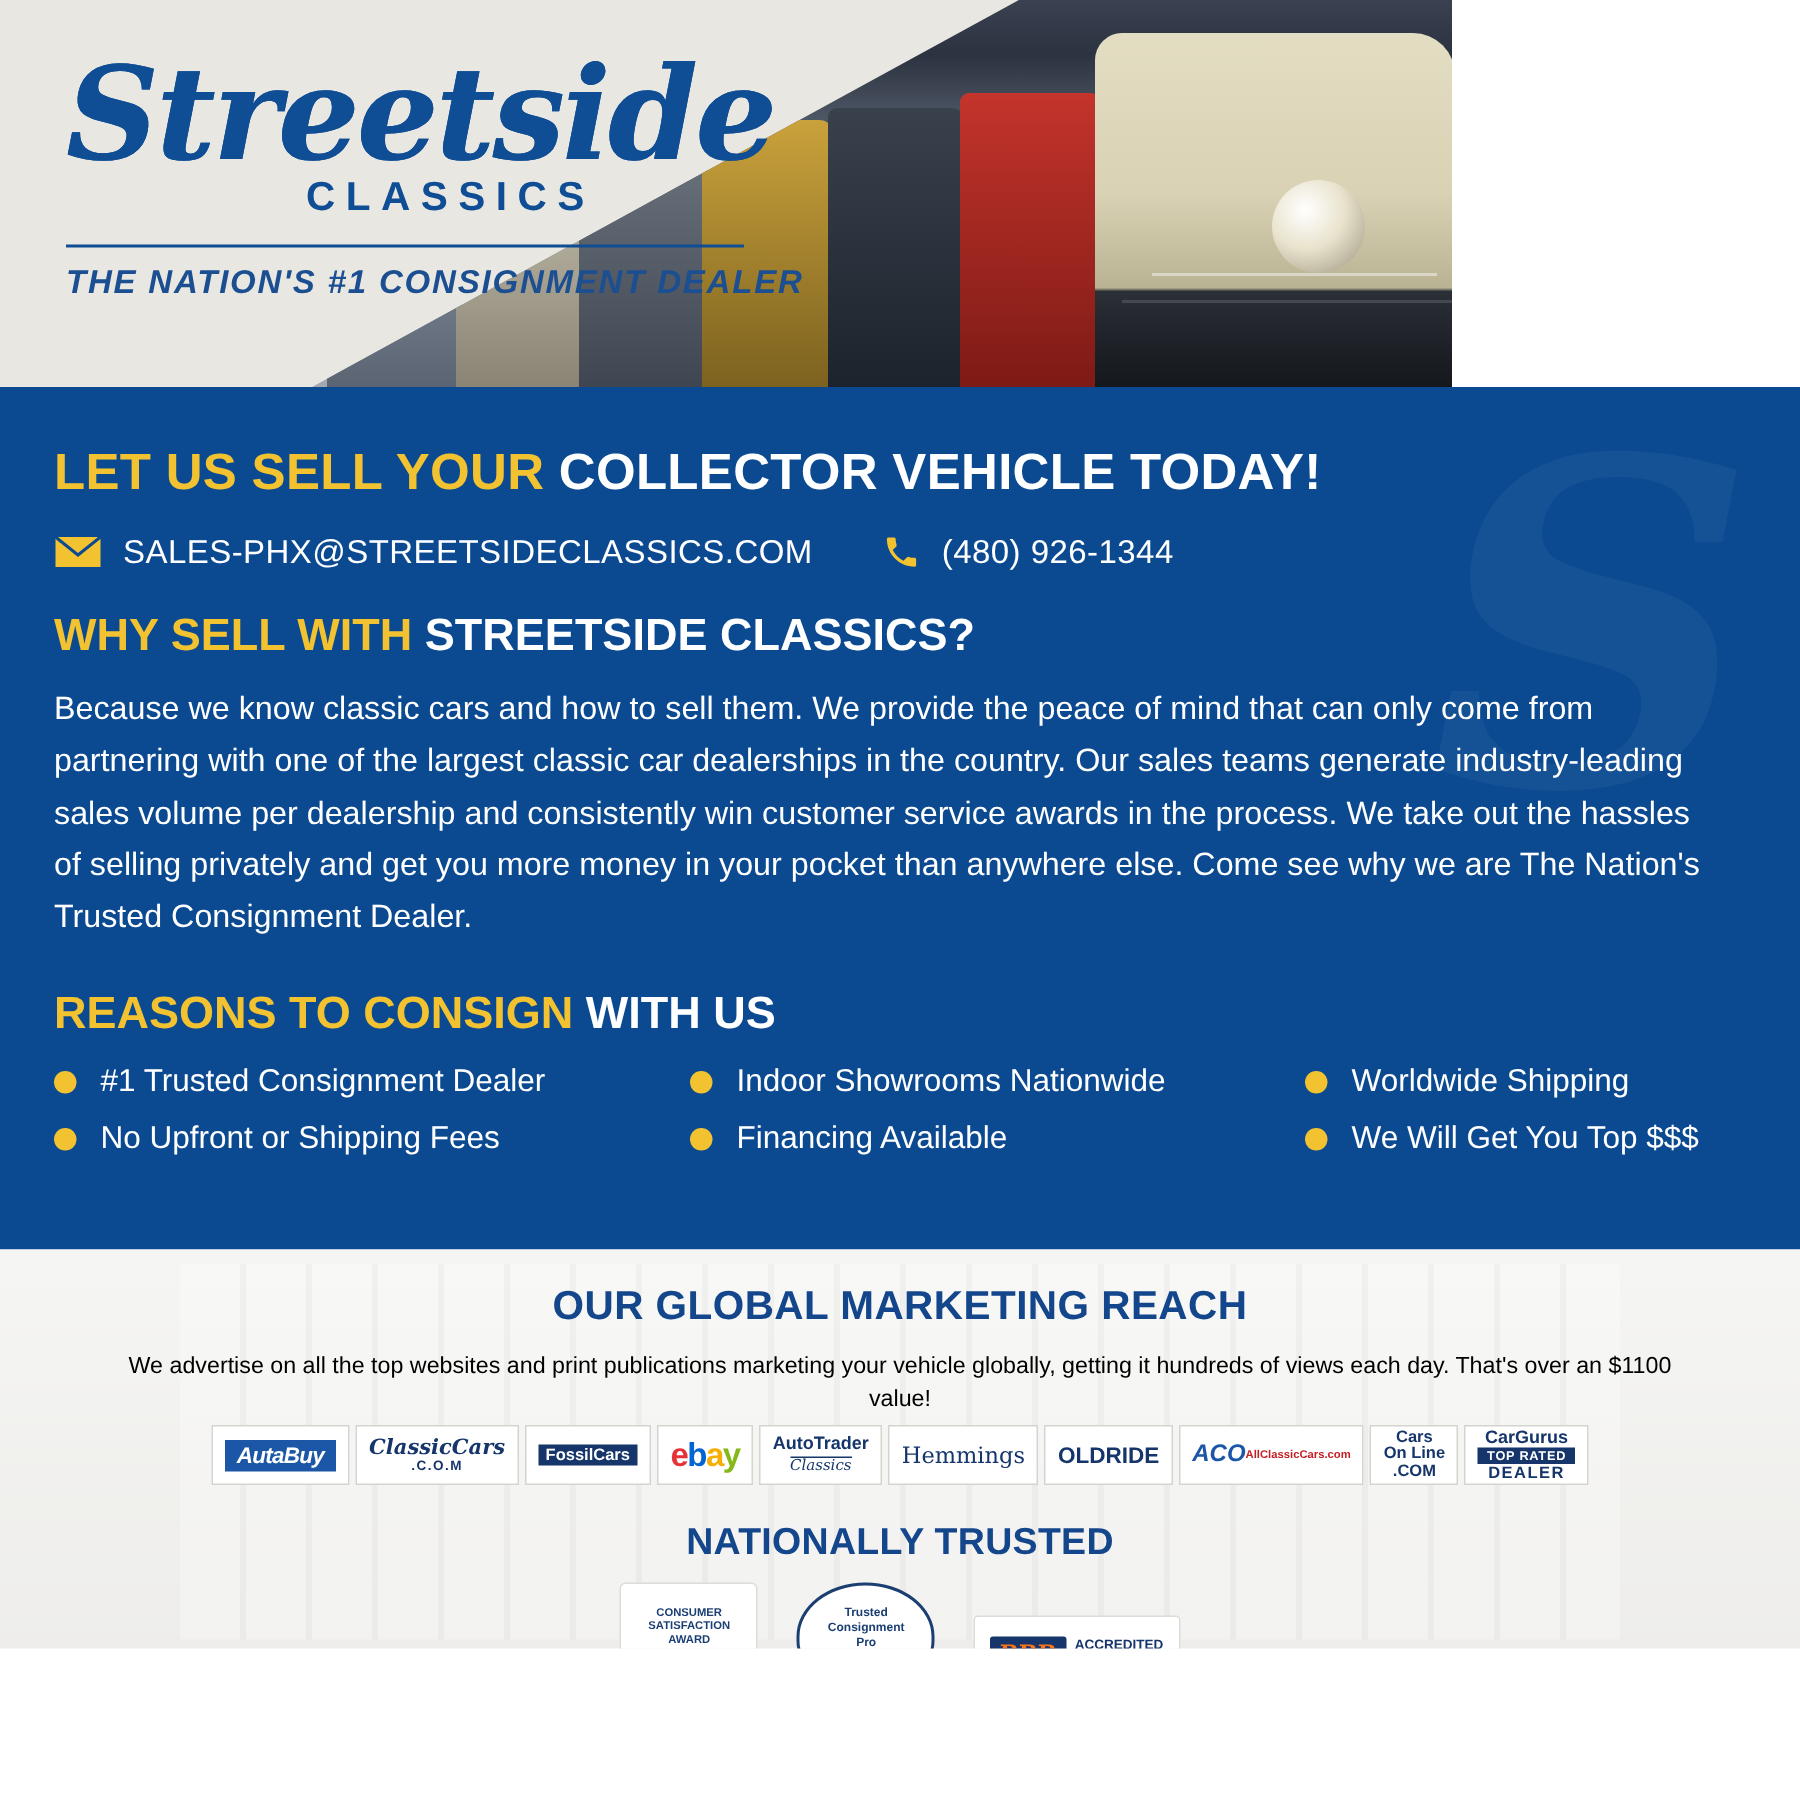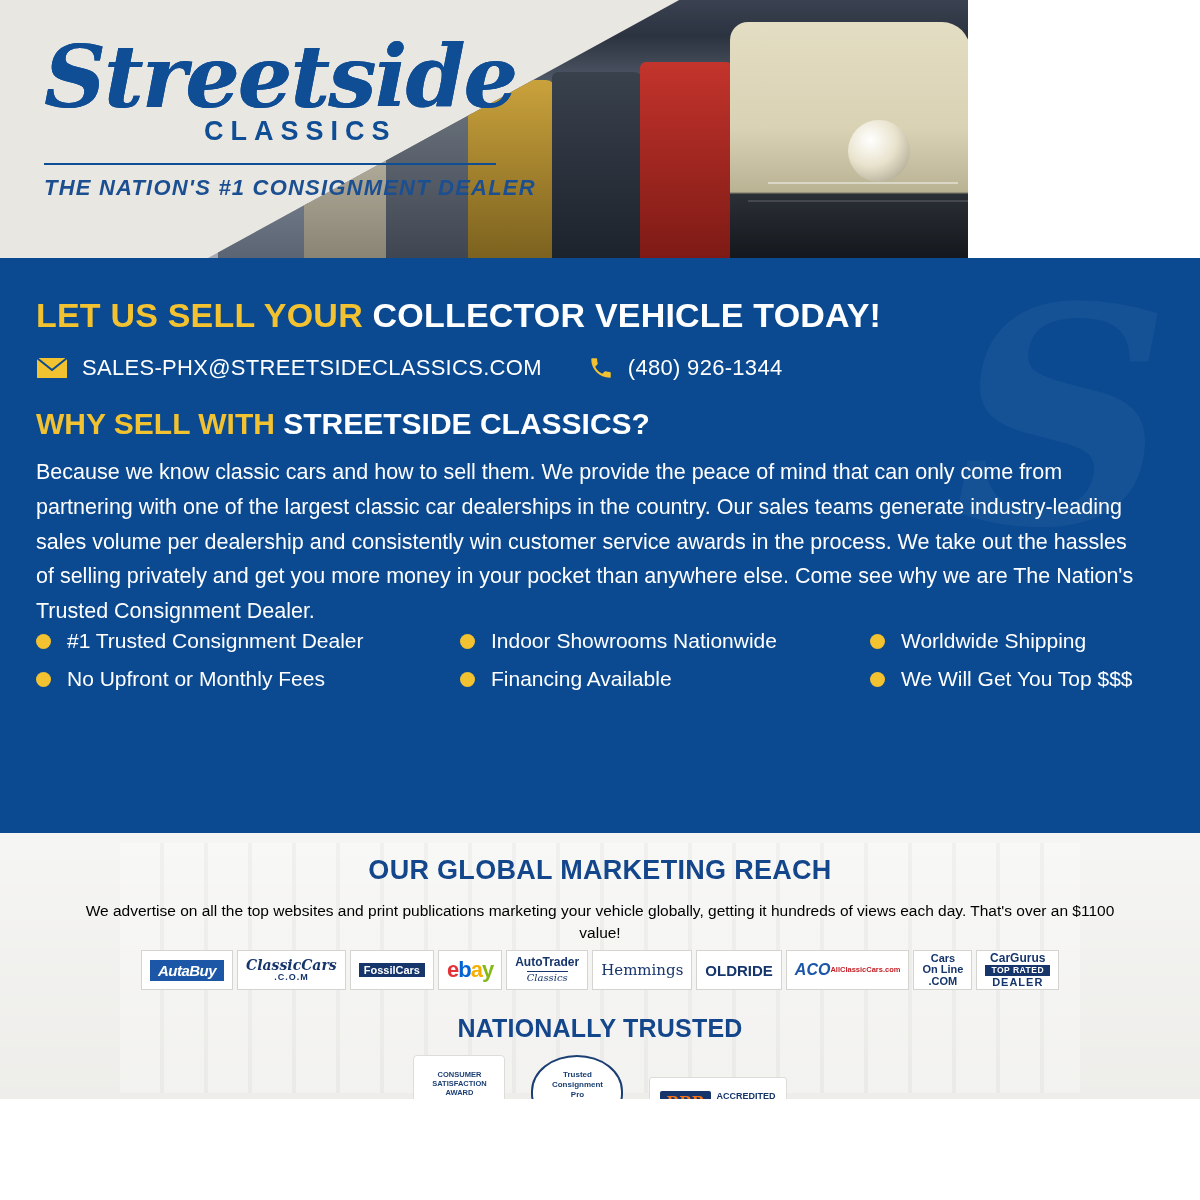--- a/index.html
+++ b/index.html
@@ -286,37 +286,41 @@
       </div>
     </div>
 
     <div class="h2">
       <span class="gold">WHY SELL WITH</span>
       <span>STREETSIDE CLASSICS?</span>
     </div>
 
     <div class="body-copy">Because we know classic cars and how to sell them.  We provide the peace of mind that can only come from partnering with one of the largest classic car dealerships in the country.  Our sales teams generate industry-leading sales volume per dealership and consistently win customer service awards in the process.   We take out the hassles of selling privately and get you more money in your pocket than anywhere else.  Come see why we are The Nation's Trusted Consignment Dealer.</div>
 
+    <div class="h3">
+      <span class="gold">REASONS TO CONSIGN</span>
+      <span>WITH US</span>
+    </div>
 
     <div class="reasons">
       <div class="reason">
           <span class="dot"></span>
           <span>#1 Trusted Consignment Dealer</span>
         </div>
       <div class="reason">
           <span class="dot"></span>
           <span>Indoor Showrooms Nationwide</span>
         </div>
       <div class="reason">
           <span class="dot"></span>
           <span>Worldwide Shipping</span>
         </div>
       <div class="reason">
           <span class="dot"></span>
-          <span>No Upfront or Monthly Fees</span>
+          <span>No Upfront or Shipping Fees</span>
         </div>
       <div class="reason">
           <span class="dot"></span>
           <span>Financing Available</span>
         </div>
       <div class="reason">
           <span class="dot"></span>
           <span>We Will Get You Top $$$</span>
         </div>
     </div>

